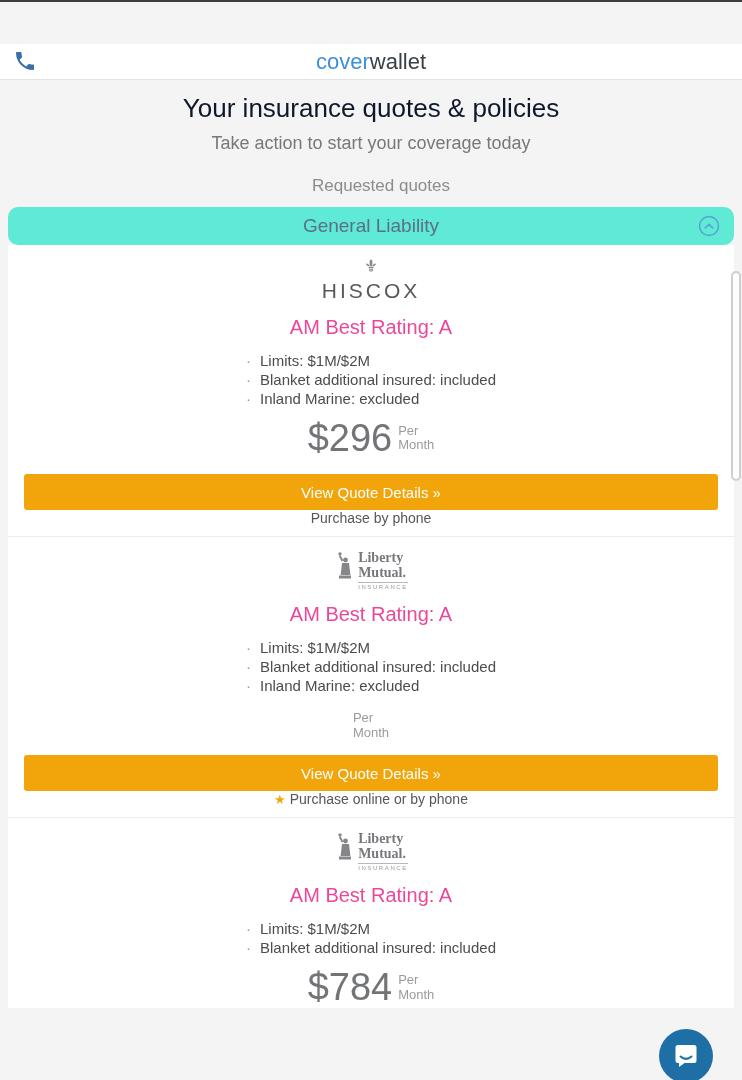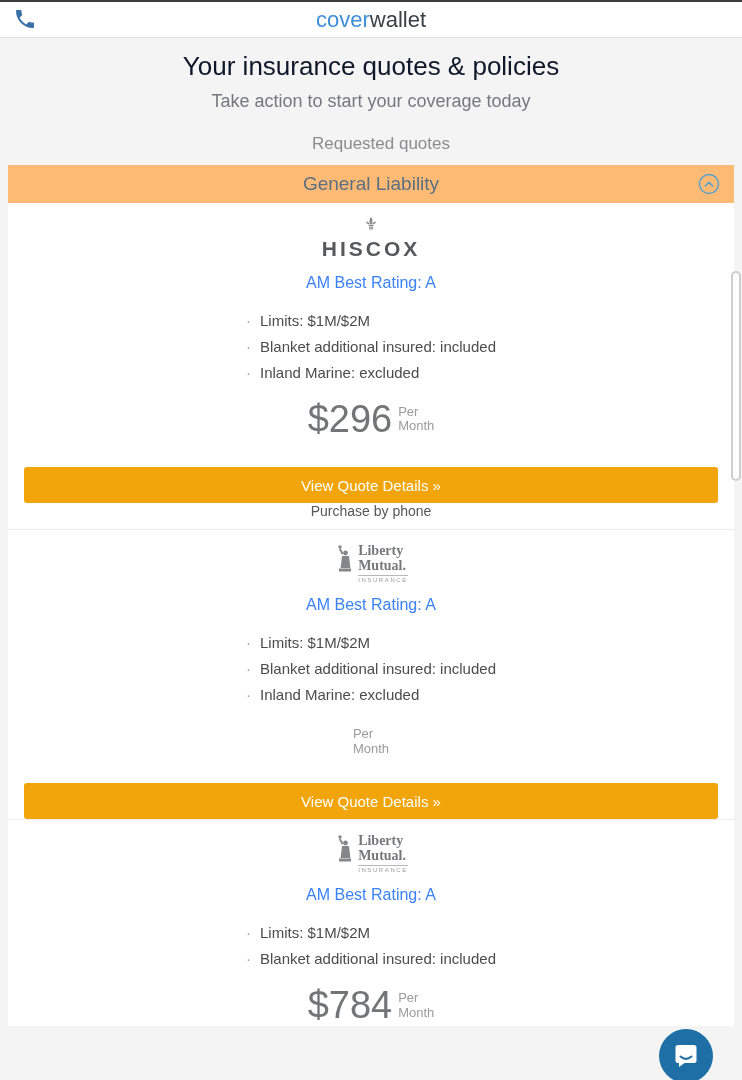--- a/index.html
+++ b/index.html
@@ -4,53 +4,53 @@
 <style>
   * { box-sizing: border-box; }
   html,body { margin:0; padding:0; }
   body {
     width:742px; height:1080px; overflow:hidden; position:relative;
     background:#f4f4f5; font-family:"Liberation Sans", sans-serif;
   }
   .top-accent { height:2px; background:#3d3d3f; }
   .topbar {
     height:36px; background:#fff; border-bottom:1px solid #e3e3e3;
-    display:flex; align-items:center; justify-content:center; position:relative;
+    display:flex; align-items:center; justify-content:center; position:relative;margin-top:42px;
   }
   .phone-btn { position:absolute; left:12px; top:5px; width:26px; height:26px; cursor:pointer; border:none; background:transparent; padding:0; }
   .brand { font-size:22px; line-height:1; }
   .brand .b1 { color:#3f8fd8; }
   .brand .b2 { color:#3a4045; }
   .hero-title { margin:13px 0 0; text-align:center; font-size:26px; font-weight:400; color:#0f172a; line-height:1.2; }
   .hero-sub { margin:9px 0 0; text-align:center; font-size:18px; font-weight:400; color:#77787c; }
   .requested { margin:22px 0 0; text-align:center; font-size:17px; color:#8c8c8e;padding-left:20px; }
   .category-bar {
-    margin:11px 8px 0; height:38px; background:#fdba74;
-    display:flex; align-items:center; justify-content:center; position:relative;
+    margin:11px 8px 0; height:38px; background:#5eead4;
+    display:flex; align-items:center; justify-content:center; position:relative;border-radius:10px;
   }
   .category-title { font-size:19px; color:#5b7083; }
   .collapse-btn { position:absolute; right:13px; top:7px; width:24px; height:24px; border:none; background:transparent; padding:0; cursor:pointer; }
   .cards { margin:0 8px; background:#fff; }
   .quote-card { padding-top:14px; text-align:center; }
   .quote-card + .quote-card { border-top:1px solid #ececec; }
   .hiscox-logo { display:flex; flex-direction:column; align-items:center; }
-  .hiscox-name { font-size:21px; letter-spacing:3px; color:#58595b; font-weight:700; margin-top:2px; }
+  .hiscox-name { font-size:21px; letter-spacing:3px; color:#58595b; font-weight:400; margin-top:2px; }
   .lm-logo { display:flex; align-items:flex-start; justify-content:center; gap:2px; }
   .lm-text { display:flex; flex-direction:column; align-items:flex-start; }
   .lm-line { font-family:"Liberation Serif", serif; font-size:14px; font-weight:700; color:#77787c; line-height:1.05; }
   .lm-sub { font-size:6px; letter-spacing:1.6px; color:#9a9a9c; border-top:1px solid #b8b8ba; margin-top:2px; padding-top:1px; align-self:stretch; text-align:center; }
-  .rating { margin-top:13px; font-size:16px; color:#3b82f6; }
+  .rating { margin-top:13px; font-size:20px; color:#ec4899; }
   .features { display:inline-block; text-align:left; list-style:none; margin:11px auto 2px; padding:0; }
-  .features li { font-size:15px; color:#4c4c4e; margin:9px 0; position:relative; padding-left:14px; }
+  .features li { font-size:15px; color:#4c4c4e; margin:2px 0; position:relative; padding-left:14px; }
   .features li::before { content:"·"; position:absolute; left:0; top:0; color:#9a9a9a; }
   .price-row { display:flex; justify-content:center; align-items:flex-start; gap:6px; margin:8px 0 0; }
   .price-amount { font-size:38px; font-weight:300; color:#727477; line-height:1.05; }
   .price-per { display:flex; flex-direction:column; text-align:left; font-size:13px; color:#9b9b9d; line-height:1.1; padding-top:5px; }
   .cta {
-    display:block; margin:27px 16px 0; width:calc(100% - 32px); height:36px;
+    display:block; margin:15px 16px 0; width:calc(100% - 32px); height:36px;
     background:#f2a50a; border:none; border-radius:3px; color:#fff;
     font-size:15px; font-family:inherit; cursor:pointer;
   }
   .purchase-note { margin-top:0; padding-bottom:10px; font-size:14px; color:#57575a; }
   .star { color:#f2a50a; font-size:13px; margin-right:4px; }
   .scroll-thumb {
     position:absolute; right:1px; top:271px; width:10px; height:210px;
     border:2px solid #cfcfcf; border-radius:6px; background:#fdfdfd;
   }
   .chat-bubble {
@@ -156,20 +156,23 @@
       <li>Blanket additional insured: included</li>
       <li>Inland Marine: excluded</li>
     </ul>
     <div class="price-row">
       <span class="price-per">
         <span>Per</span>
         <span>Month</span>
       </span>
     </div>
     <button class="cta">View Quote Details »</button>
+    <div class="purchase-note">
+      <span class="star">★</span><span>Purchase online or by phone</span>
+    </div>
   </section>
 
   <section class="quote-card">
     <div class="lm-logo">
       <span>
         <svg width="22" height="30" viewBox="0 0 22 30">
           <g fill="#85868a">
             <circle cx="6" cy="3" r="1.7"></circle>
             <rect x="6.2" y="4.5" width="2" height="6" transform="rotate(-28 7.2 7.5)"></rect>
             <circle cx="11.5" cy="9" r="2.4"></circle>

